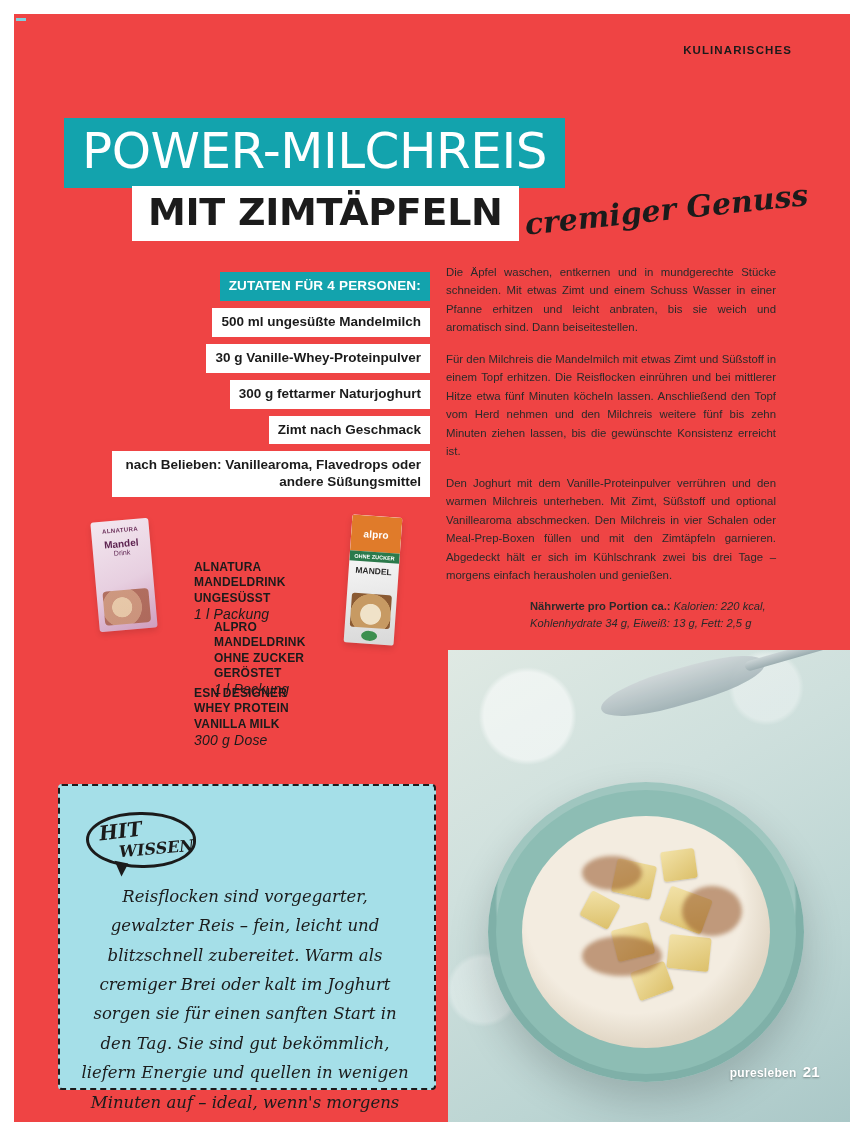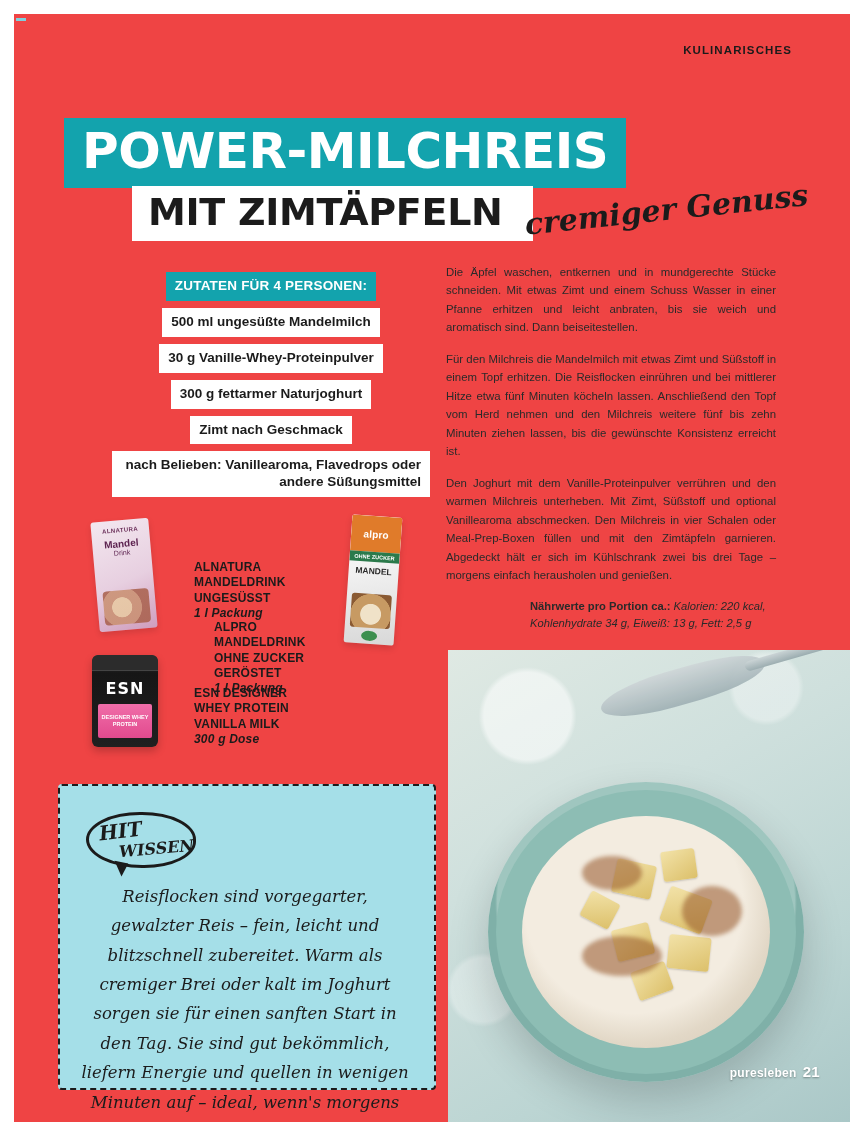--- a/index.html
+++ b/index.html
@@ -53,36 +53,36 @@
   }
 
   
   .title-main {
     position: absolute;
     top: 118px;
     left: 64px;
     background: #13a3ad;
     color: #ffffff;
     font-size: 50px;
-    font-weight: bold;
+    font-weight: normal;
     letter-spacing: -0.5px;
     padding: 8px 18px 12px 18px;
     line-height: 1;
     font-family: "DejaVu Sans", sans-serif;
   }
   .title-sub {
     position: absolute;
     top: 186px;
     left: 132px;
     background: #ffffff;
     color: #1b1b1b;
     font-size: 38px;
     font-weight: bold;
     letter-spacing: -0.3px;
-    padding: 7px 30px 10px 16px;
+    padding: 7px 16px 10px 16px;
     line-height: 1;
     font-family: "DejaVu Sans", sans-serif;
   }
   .title-script {
     position: absolute;
     top: 192px;
     left: 524px;
     font-family: "DejaVu Serif", serif;
     font-style: italic;
     font-size: 30px;
@@ -93,21 +93,21 @@
 
   
   .ing-list {
     position: absolute;
     top: 272px;
     left: 112px;
     width: 318px;
   }
   .ing-row {
     display: flex;
-    justify-content: center;
+    justify-content: flex-end;
     margin-bottom: 7px;
   }
   .ing-item {
     background: #ffffff;
     color: #1b1b1b;
     font-size: 13.5px;
     font-weight: bold;
     padding: 6px 9px 6px 9px;
     line-height: 1.25;
     text-align: right;
@@ -149,23 +149,23 @@
   .prod-caption {
     position: absolute;
     font-size: 12px;
     font-weight: bold;
     color: #1b1b1b;
     line-height: 1.28;
     letter-spacing: 0.2px;
     margin-left: 26px;
   }
   .prod-caption .sz {
-    font-weight: bold;
+    font-weight: normal;
     font-style: italic;
-    font-size: 12px;
+    font-size: 14px;
   }
 
   
   .alnatura {
     top: 520px; left: 95px;
     width: 58px; height: 110px;
     background: linear-gradient(160deg,#f3e7ef 0%, #e7cfe0 55%, #cf9dbd 100%);
     border-radius: 3px;
     transform: rotate(-5deg);
     box-shadow: 0 3px 6px rgba(0,0,0,0.12);
@@ -442,25 +442,20 @@
     <div class="band">OHNE ZUCKER</div>
     <div class="nm">MANDEL</div>
     <div class="pic"></div>
     <div class="leaf"></div>
   </div>
   <div class="prod-caption" style="top:620px; left:188px; width:108px; ">
     <div>ALPRO MANDELDRINK OHNE ZUCKER GERÖSTET</div>
     <div class="sz">1 l Packung</div>
   </div>
 
-  <div class="prod esn">
-    <div class="lid"></div>
-    <div class="logo">ESN</div>
-    <div class="pinkband">DESIGNER WHEY PROTEIN</div>
-  </div>
   <div class="prod-caption" style="top:686px; left:168px; width:120px;">
     <div>ESN DESIGNER WHEY PROTEIN VANILLA MILK</div>
     <div class="sz">300 g Dose</div>
   </div>
 
   <div class="hit-box"></div>
   <div class="hit-badge">
     <div class="bubble">
       <div class="t1">HIT</div>
       <div class="t2">WISSEN</div>

